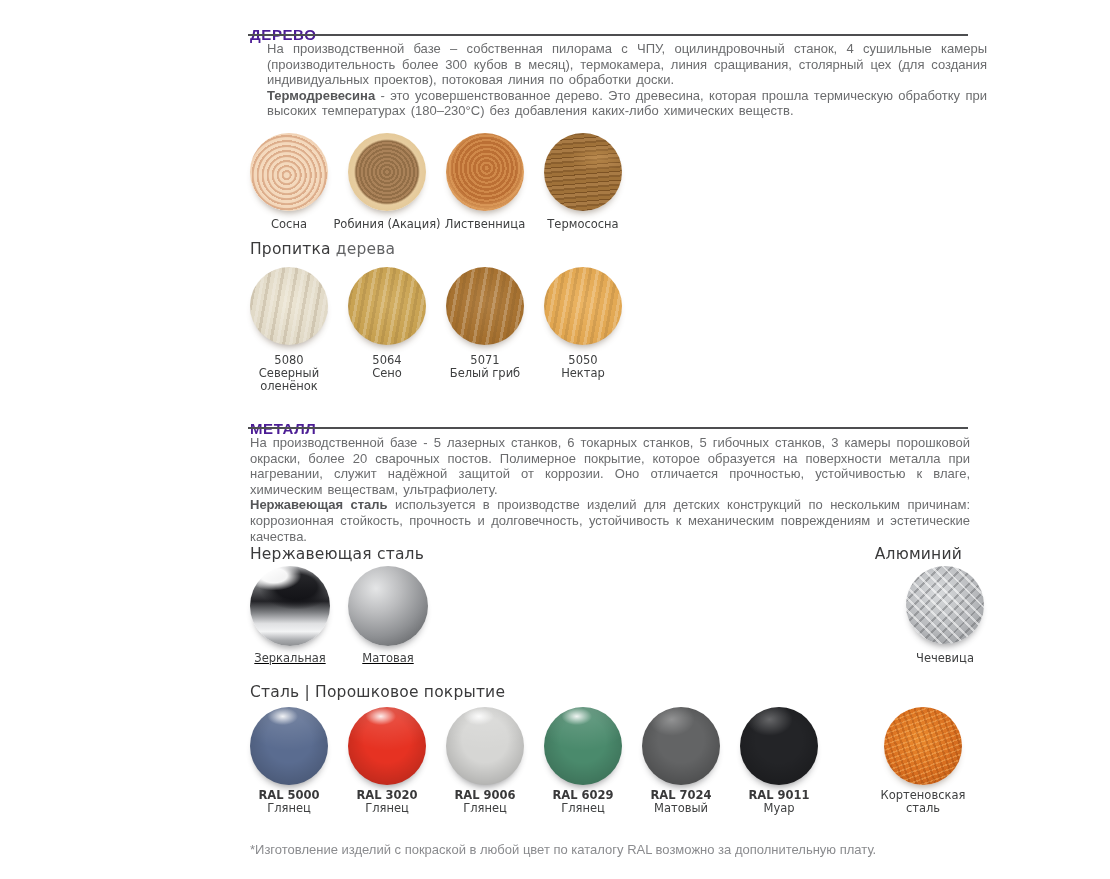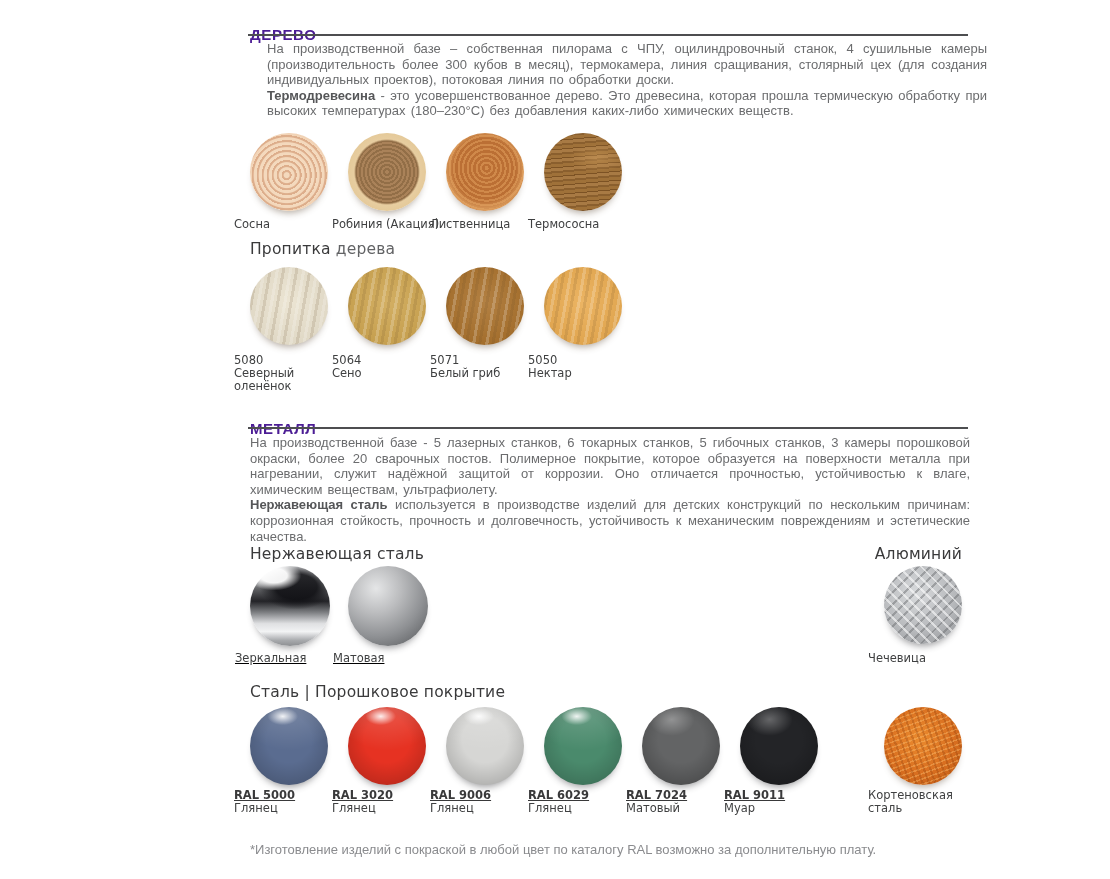--- a/index.html
+++ b/index.html
@@ -23,25 +23,25 @@
 
   .sub-head { font:15.5px/18px "DejaVu Sans", sans-serif; color:#3a3a3b; letter-spacing:.2px; }
   .sub-head .lite { color:#626365; }
 
   .row { display:flex; gap:20px; }
   .cell { width:78px; display:flex; flex-direction:column; align-items:center; }
   .cell.w80 { width:80px;text-decoration:underline; }
   .circ { width:78px; height:78px; border-radius:50%; flex:0 0 auto; }
   .circ.d80 { width:80px; height:80px; }
   .cap {
-    margin:7px -16px 0 -16px; width:110px; 
+    margin:7px -16px 0 -16px; width:110px; text-align:center;
     font:11.5px/13px "DejaVu Sans", sans-serif; color:#3f4041;
   }
   .cap-tight { margin-top:4px; }
-  .ral .cap-code { font-weight:700; color:#39393a;text-decoration:underline; }
+  .ral .cap-code { font-weight:700; color:#39393a; }
 
   
   .shadowed { box-shadow:0 6px 7px -4px rgba(90,70,50,.45); }
   .shadowed-dark { box-shadow:0 6px 7px -4px rgba(40,40,45,.45); }
 
   .tex-pine { background:
     radial-gradient(circle at 50% 50%, rgba(0,0,0,0) 0 62%, rgba(224,170,130,.35) 80%, rgba(198,140,100,.8) 96%, #b97f58 100%),
     repeating-radial-gradient(circle at 47% 54%, #f4d9bd 0 2.5px, #ddae8c 3.5px 5px); }
 
   .tex-robinia { background:
@@ -175,21 +175,21 @@
       <figure class="cell w80">
         <div class="circ d80 tex-chrome shadowed-dark"></div>
         <figcaption class="cap" style="margin-top:6px">Зеркальная</figcaption>
       </figure>
       <figure class="cell w80">
         <div class="circ d80 tex-matte-steel shadowed-dark"></div>
         <figcaption class="cap" style="margin-top:6px">Матовая</figcaption>
       </figure>
     </div>
 
-    <figure class="cell abs" style="left:636px; top:566px">
+    <figure class="cell abs" style="left:658px; top:566px">
       <div class="circ tex-diamond shadowed-dark"></div>
       <figcaption class="cap" style="margin-top:8px">Чечевица</figcaption>
     </figure>
 
     <h3 class="sub-head abs" style="left:2px; top:683px">Сталь | Порошковое покрытие</h3>
 
     <div class="row abs ral" style="left:2px; top:707px">
       <figure class="cell">
         <div class="circ ball shadowed-dark" style="--c: #5a6c90;"></div>
         <figcaption class="cap cap-tight">

